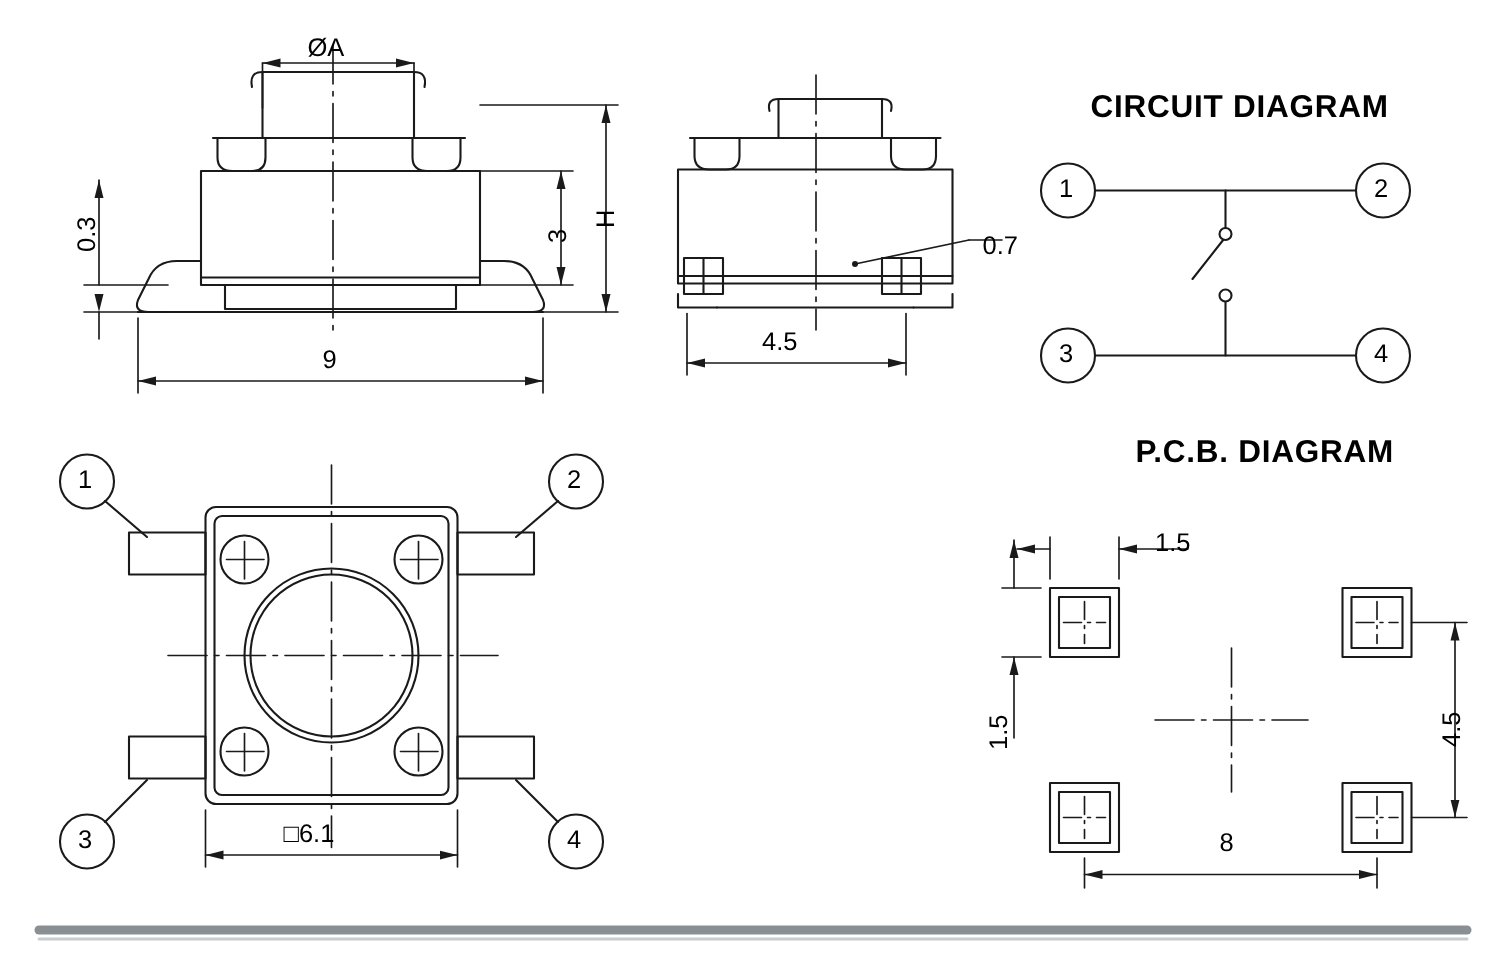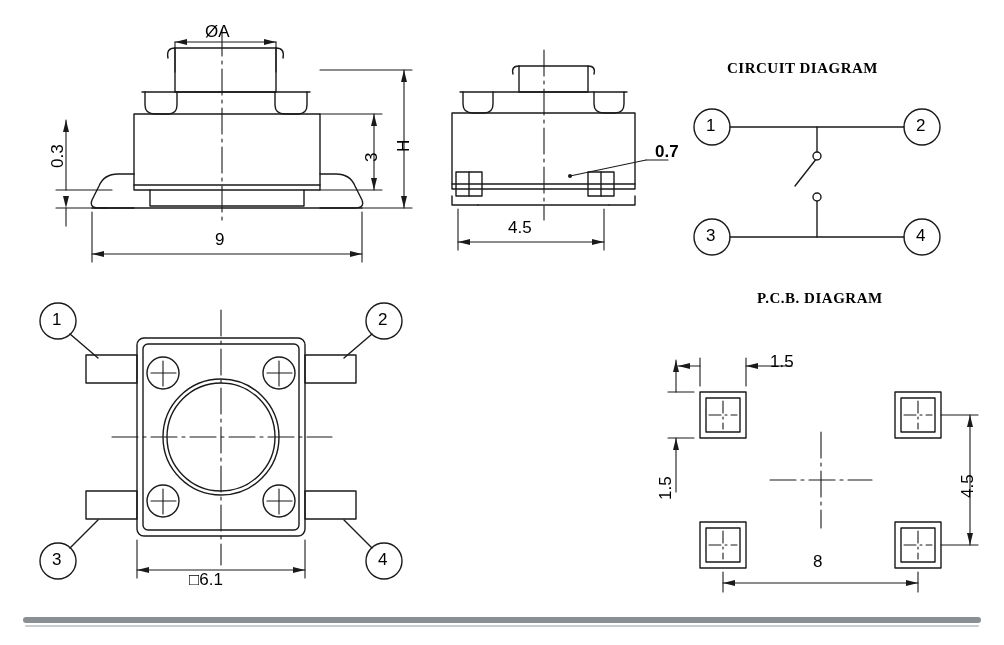--- a/index.html
+++ b/index.html
@@ -28,23 +28,23 @@
   }
   .lbl {
     position: absolute;
     font-family: "Liberation Sans", sans-serif;
     font-size: 17px;
     color: #000;
     white-space: nowrap;
   }
   .heading {
     position: absolute;
-    font-family: Liberation Serif, serif;
+    font-family: Liberation Sans, sans-serif;
     font-weight: bold;
-    font-size: 15px;
+    font-size: 21px;
     letter-spacing: 0.5px;
     color: #000;
     white-space: nowrap;
   }
   .rot90 {
     transform: rotate(-90deg);
     transform-origin: left top;
   }
 </style>
 </head>
@@ -276,34 +276,34 @@
       <line x1="26" y1="626" x2="978" y2="626" stroke="#c9ccce" stroke-width="2" stroke-linecap="round"></line>
     </g>
   </svg>
 
   <div class="lbl" style="left:205px; top:22px;">ØA</div>
   <div class="lbl rot90" style="left:48px; top:168px;">0.3</div>
   <div class="lbl rot90" style="left:362px; top:162px;">3</div>
   <div class="lbl rot90" style="left:394px; top:152px;">H</div>
   <div class="lbl" style="left:215px; top:230px;">9</div>
 
-  <div class="lbl" style="left:655px; top:142px;font-weight:bold;">0.7</div>
+  <div class="lbl" style="left:655px; top:154px;">0.7</div>
   <div class="lbl" style="left:508px; top:218px;">4.5</div>
 
   <div class="heading" style="left:727px; top:60px;">CIRCUIT DIAGRAM</div>
   <div class="lbl" style="left:706px; top:116px;">1</div>
   <div class="lbl" style="left:916px; top:116px;">2</div>
   <div class="lbl" style="left:706px; top:226px;">3</div>
   <div class="lbl" style="left:916px; top:226px;">4</div>
 
   <div class="lbl" style="left:52px; top:310px;">1</div>
   <div class="lbl" style="left:378px; top:310px;">2</div>
   <div class="lbl" style="left:52px; top:550px;">3</div>
   <div class="lbl" style="left:378px; top:550px;">4</div>
-  <div class="lbl" style="left:189px; top:546px;margin-top:24px;">□6.1</div>
+  <div class="lbl" style="left:189px; top:546px;">□6.1</div>
 
   <div class="heading" style="left:757px; top:290px;">P.C.B. DIAGRAM</div>
   <div class="lbl" style="left:770px; top:352px;">1.5</div>
   <div class="lbl rot90" style="left:656px; top:500px;">1.5</div>
   <div class="lbl rot90" style="left:958px; top:498px;">4.5</div>
   <div class="lbl" style="left:813px; top:552px;">8</div>
 
 </div>
 
 </body></html>

